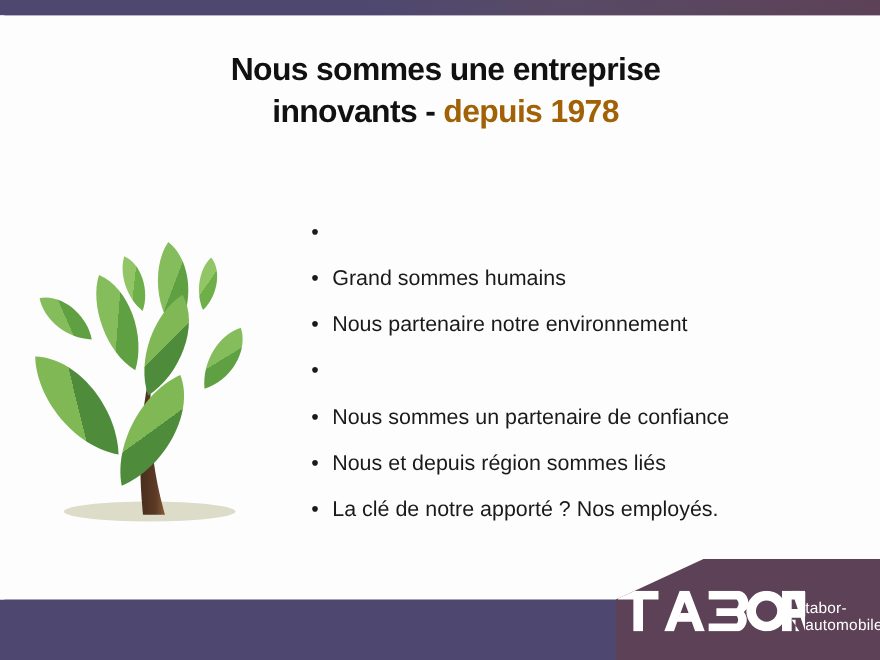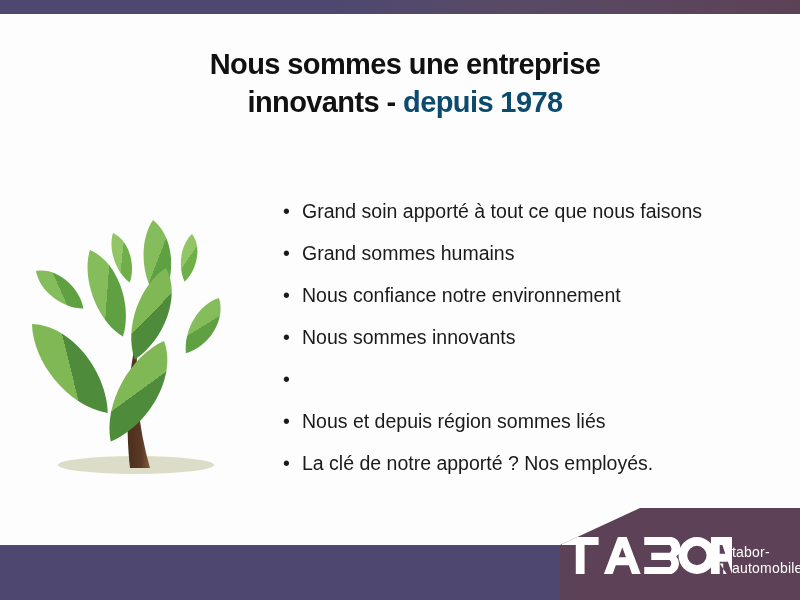--- a/index.html
+++ b/index.html
@@ -79,21 +79,21 @@
     top: 45px;
     width: 690px;
     text-align: center;
     font-size: 29px;
     font-weight: bold;
     line-height: 1.32;
     color: #111111;
     letter-spacing: -0.6px;
     font-family: "Liberation Sans", sans-serif;
   }
-  .headline .accent { color: #0c4a6e; }
+  .headline .accent { color: #a16207; }
 
   
   .bullets {
     position: absolute;
     left: 283px;
     top: 190px;
     width: 490px;
     margin: 0;
     padding: 0;
     list-style: none;
@@ -207,36 +207,35 @@
 
   <div class="headline">
     <span>Nous sommes une entreprise</span><br>
     <span>innovants -</span>
     <span class="accent">depuis 1978</span>
   </div>
 
   <ul class="bullets">
     <li>
       <span class="dot">•</span>
-      <span>Grand soin apporté à tout ce que nous faisons</span>
     </li>
     <li>
       <span class="dot">•</span>
       <span>Grand sommes humains</span>
     </li>
     <li>
       <span class="dot">•</span>
-      <span>Nous confiance notre environnement</span>
-    </li>
-    <li>
-      <span class="dot">•</span>
-      <span>Nous sommes innovants</span>
-    </li>
-    <li>
-      <span class="dot">•</span>
+      <span>Nous partenaire notre environnement</span>
+    </li>
+    <li>
+      <span class="dot">•</span>
+    </li>
+    <li>
+      <span class="dot">•</span>
+      <span>Nous sommes un partenaire de confiance</span>
     </li>
     <li>
       <span class="dot">•</span>
       <span>Nous et depuis région sommes liés</span>
     </li>
     <li>
       <span class="dot">•</span>
       <span>La clé de notre apporté ? Nos employés.</span>
     </li>
   </ul>

